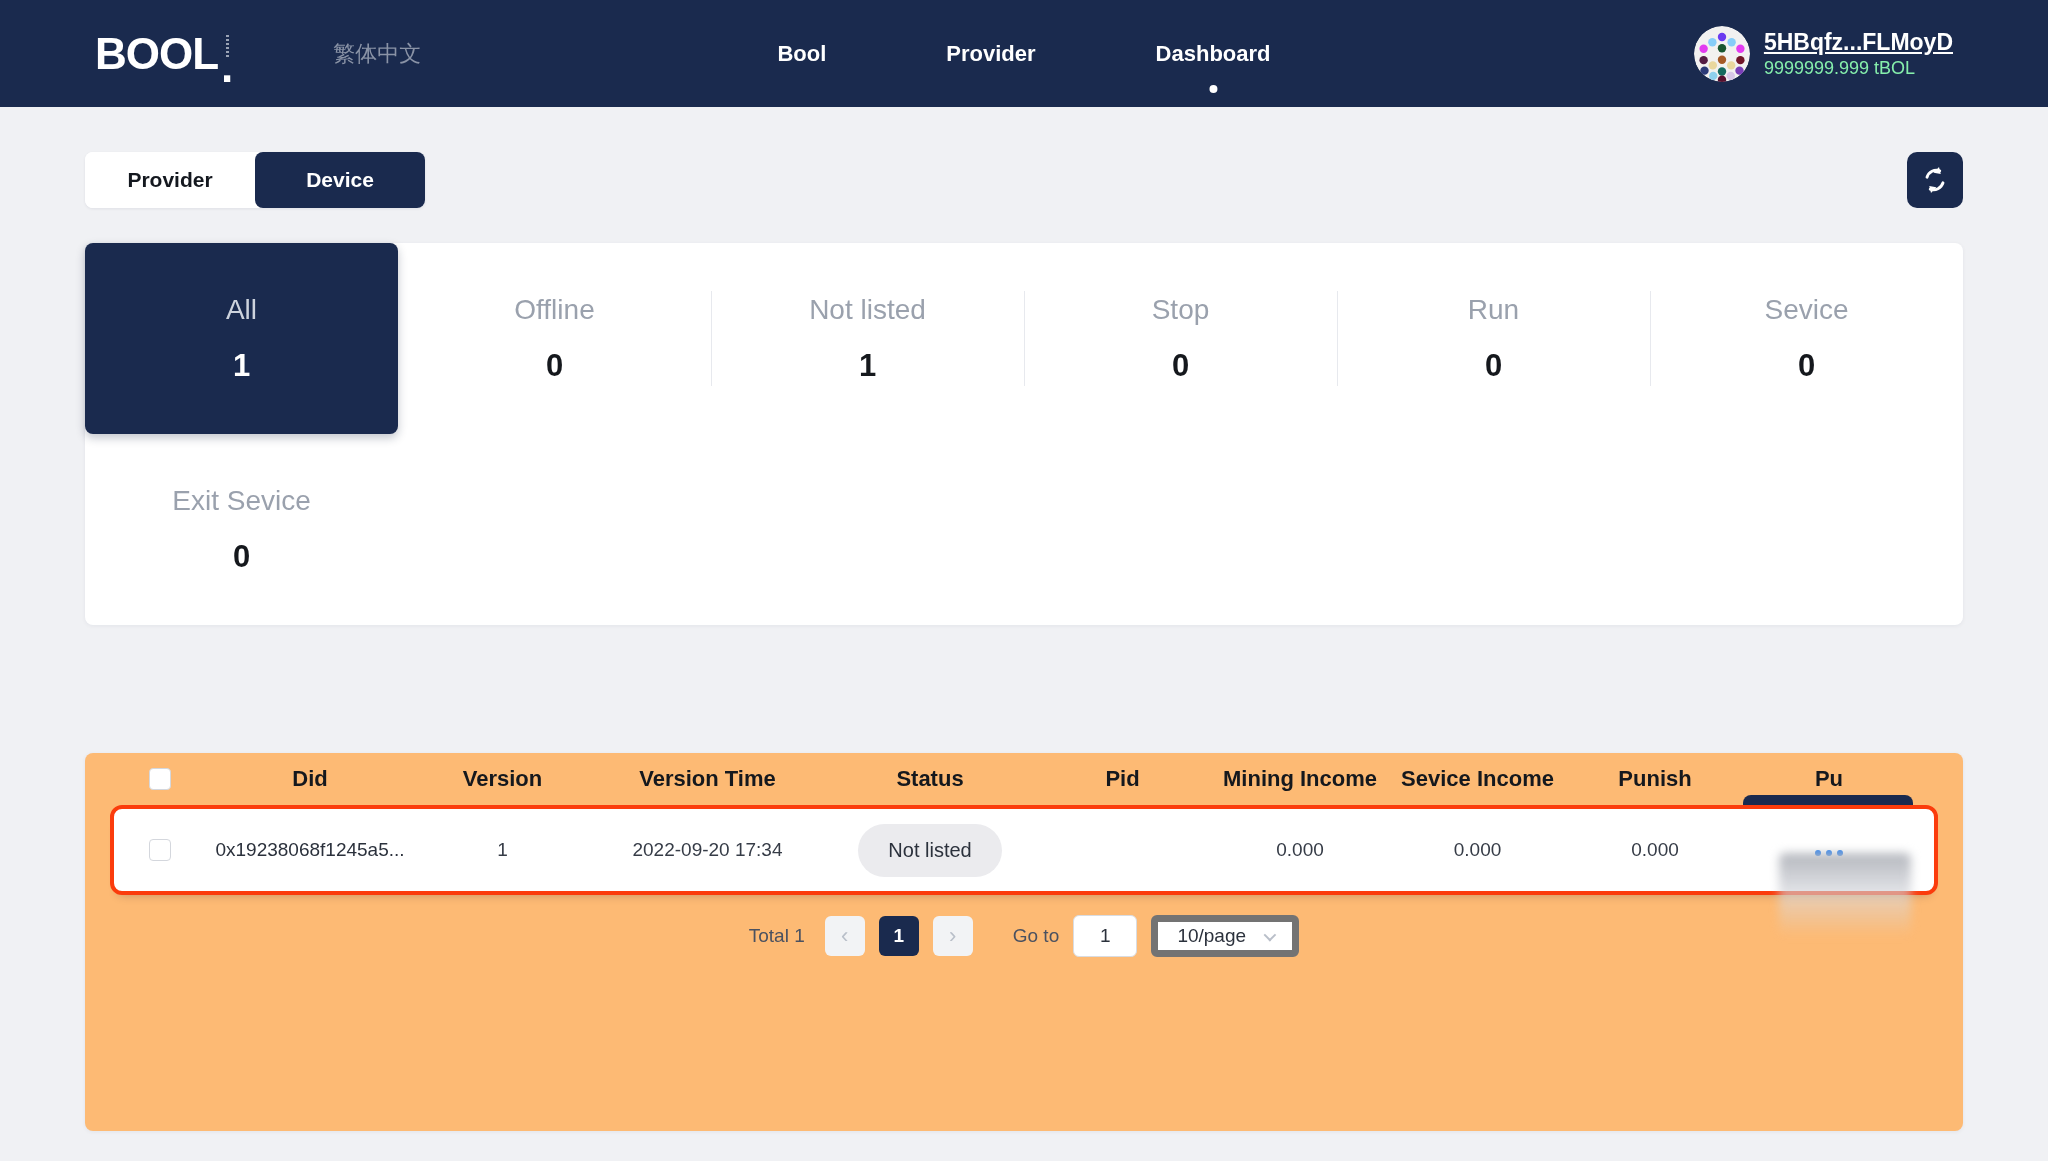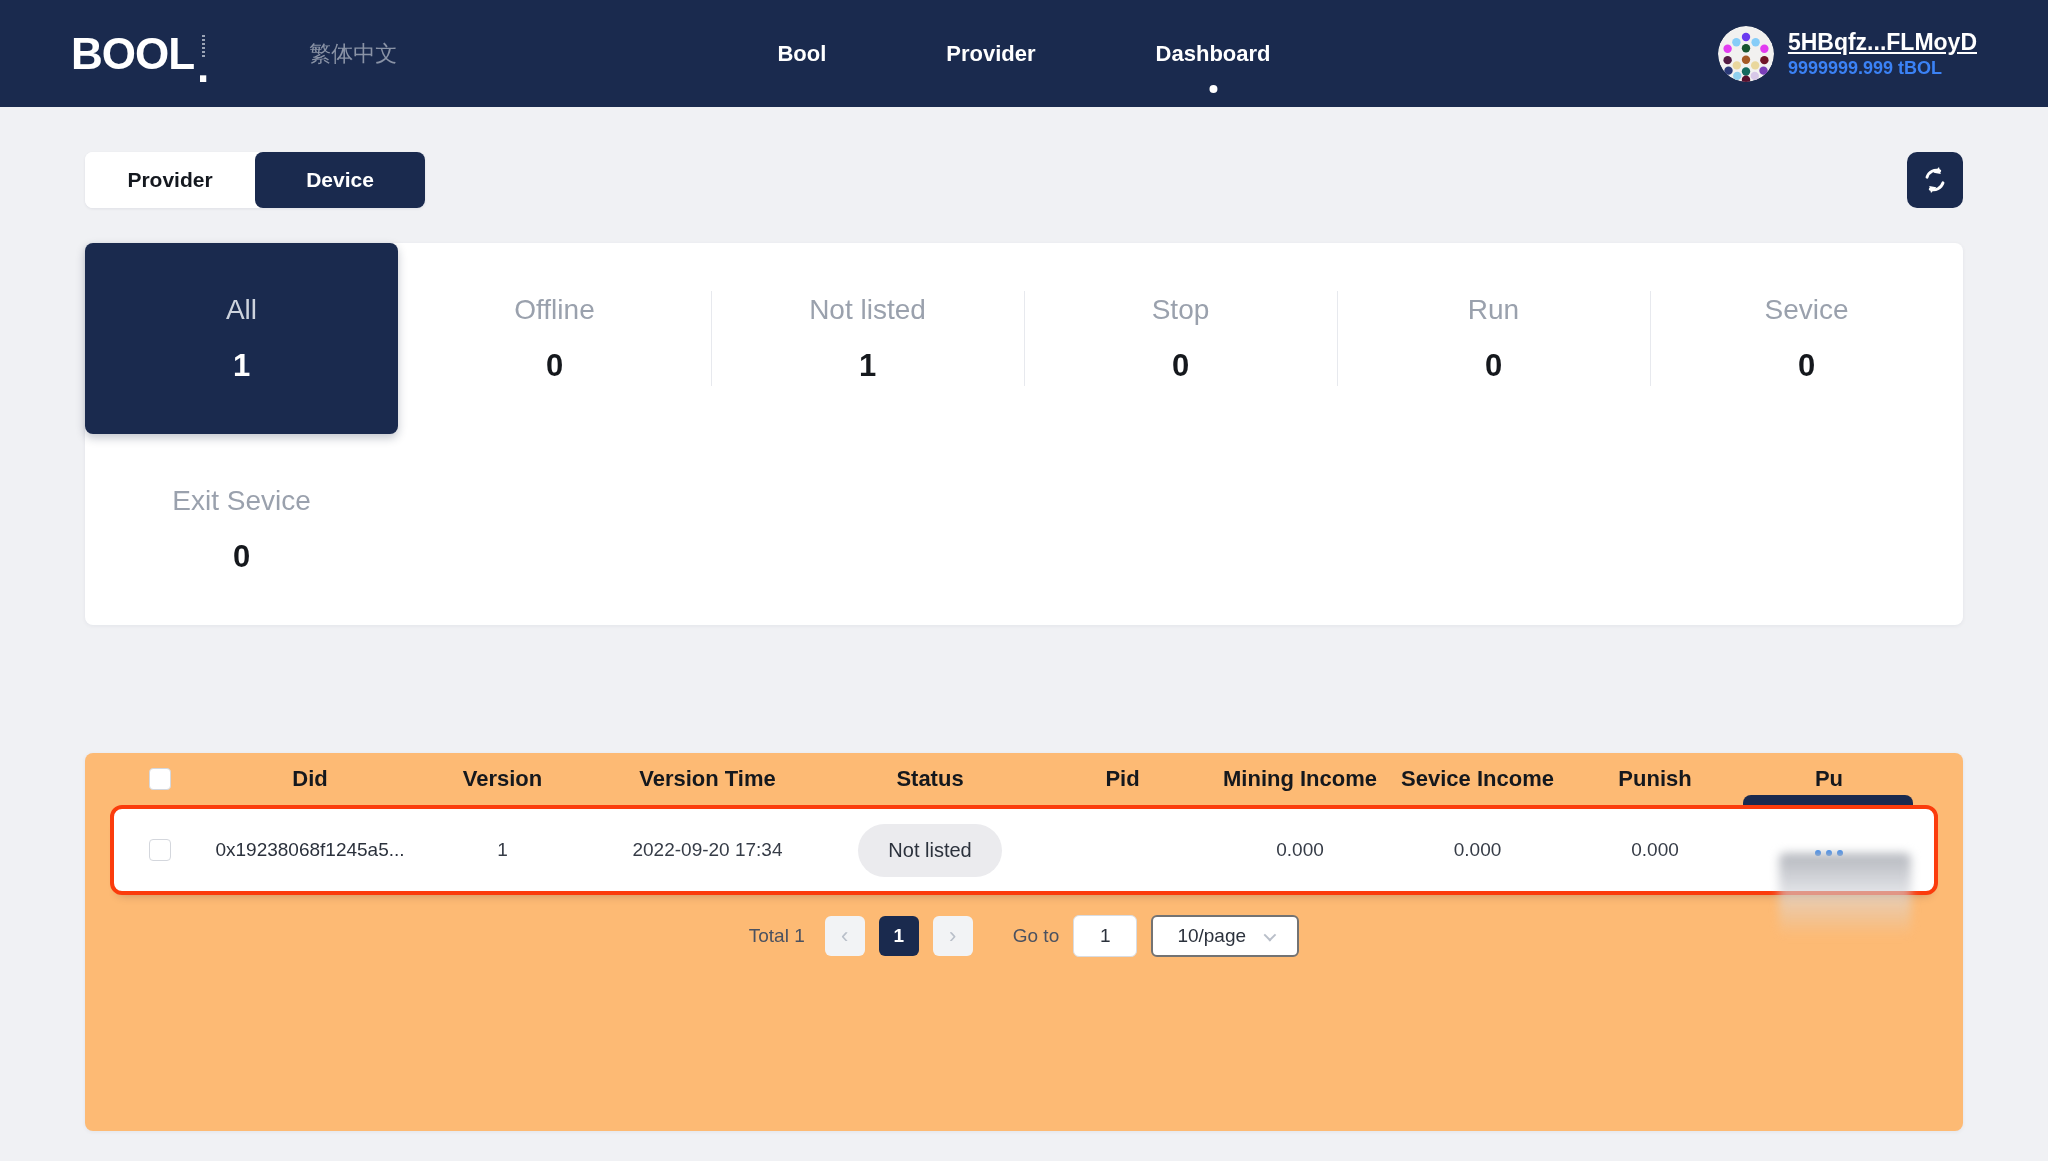--- a/index.html
+++ b/index.html
@@ -6,39 +6,39 @@
   html,body { width:2048px; height:1161px; }
   body {
     font-family:"Liberation Sans","DejaVu Sans",sans-serif;
     background:#f0f1f4; color:#1f2430; overflow:hidden;
   }
   .page { width:2048px; height:1161px; position:relative; }
 
   
   .topbar {
     height:107px; background:#1a2a4e; display:flex; align-items:center;
-    padding:0 71px; position:relative;
+    padding:0 95px; position:relative;
   }
   .logo { display:flex; align-items:flex-start; color:#fff; }
   .logo-text { font-size:44px; font-weight:900; letter-spacing:-1px; line-height:1; }
   .logo-mark { display:flex; flex-direction:column; align-items:center; margin-left:3px; height:44px; justify-content:space-between; }
   .logo-tiny { width:3px; height:26px; margin-top:3px;
     background:repeating-linear-gradient(#9aa3b5 0 2px, transparent 2px 4px); }
   .logo-dot { font-size:44px; font-weight:900; line-height:0.4; }
   .lang { color:#8a93a6; font-size:22px; margin-left:100px; }
   .mainnav { position:absolute; left:50%; transform:translateX(-50%);
     display:flex; gap:120px; align-items:center; }
   .nav-item { color:#fff; font-size:22px; font-weight:600; position:relative; cursor:pointer; }
   .nav-item .dot { display:none; }
   .nav-item.active .dot { display:block; position:absolute; left:50%; transform:translateX(-50%);
     bottom:-26px; width:8px; height:8px; border-radius:50%; background:#fff; }
   .account { margin-left:auto; display:flex; align-items:center; gap:14px; }
   .avatar { width:56px; height:56px; border-radius:50%; overflow:hidden; flex:0 0 auto; }
   .acct-name { color:#fff; font-size:23px; font-weight:700; line-height:1.3;text-decoration:underline; }
-  .acct-balance { color:#3b82f6; font-size:18px; font-weight:700; }
+  .acct-balance { color:#86efac; font-size:18px; font-weight:400; }
 
   
   .controls { display:flex; align-items:flex-start; padding:45px 85px 0; }
   .seg { display:flex; background:#fff; border-radius:8px; box-shadow:0 1px 3px rgba(20,30,60,.08); }
   .seg-btn { width:170px; height:56px; display:flex; align-items:center; justify-content:center;
     font-size:21px; font-weight:600; cursor:pointer; border-radius:8px; }
   .seg-btn.on  { background:#1a2a4e; color:#fff; }
   .seg-btn.off { background:#fff; color:#14181f; }
   .refresh-btn { margin-left:auto; width:56px; height:56px; background:#1a2a4e; border-radius:10px;
     display:flex; align-items:center; justify-content:center; cursor:pointer; }
@@ -94,21 +94,21 @@
   .pager { margin-top:20px; display:flex; align-items:center; justify-content:center; gap:14px; }
   .pg-total { font-size:19px; color:#4a5160; margin-right:6px; }
   .pg-btn { width:40px; height:40px; border-radius:6px; background:#f2f3f5; color:#b9bfc9;
     display:flex; align-items:center; justify-content:center; font-size:22px; cursor:pointer; }
   .pg-page { width:40px; height:40px; border-radius:6px; background:#1a2a4e; color:#fff;
     font-size:19px; font-weight:700; display:flex; align-items:center; justify-content:center; cursor:pointer; }
   .pg-goto { font-size:19px; color:#4a5160; margin-left:26px; }
   .pg-input { width:64px; height:42px; border:1px solid #d9dce1; border-radius:6px;
     text-align:center; font-size:19px; color:#2b313c; background:#fff;
     font-family:"Liberation Sans","DejaVu Sans",sans-serif; }
-  .pg-select { width:148px; height:42px; border:2px solid #737373; border-radius:6px; background:#fff;
+  .pg-select { width:148px; height:42px; border:7px solid #737373; border-radius:6px; background:#fff;
     display:flex; align-items:center; justify-content:center; gap:18px; font-size:19px; color:#2b313c; cursor:pointer; }
   .chev-down { width:9px; height:9px; border-right:2px solid #b9bfc9; border-bottom:2px solid #b9bfc9;
     transform:rotate(45deg) translateY(-2px); }
 </style>
 </head>
 <body>
 
 <div class="page">
 
   <div class="topbar">

